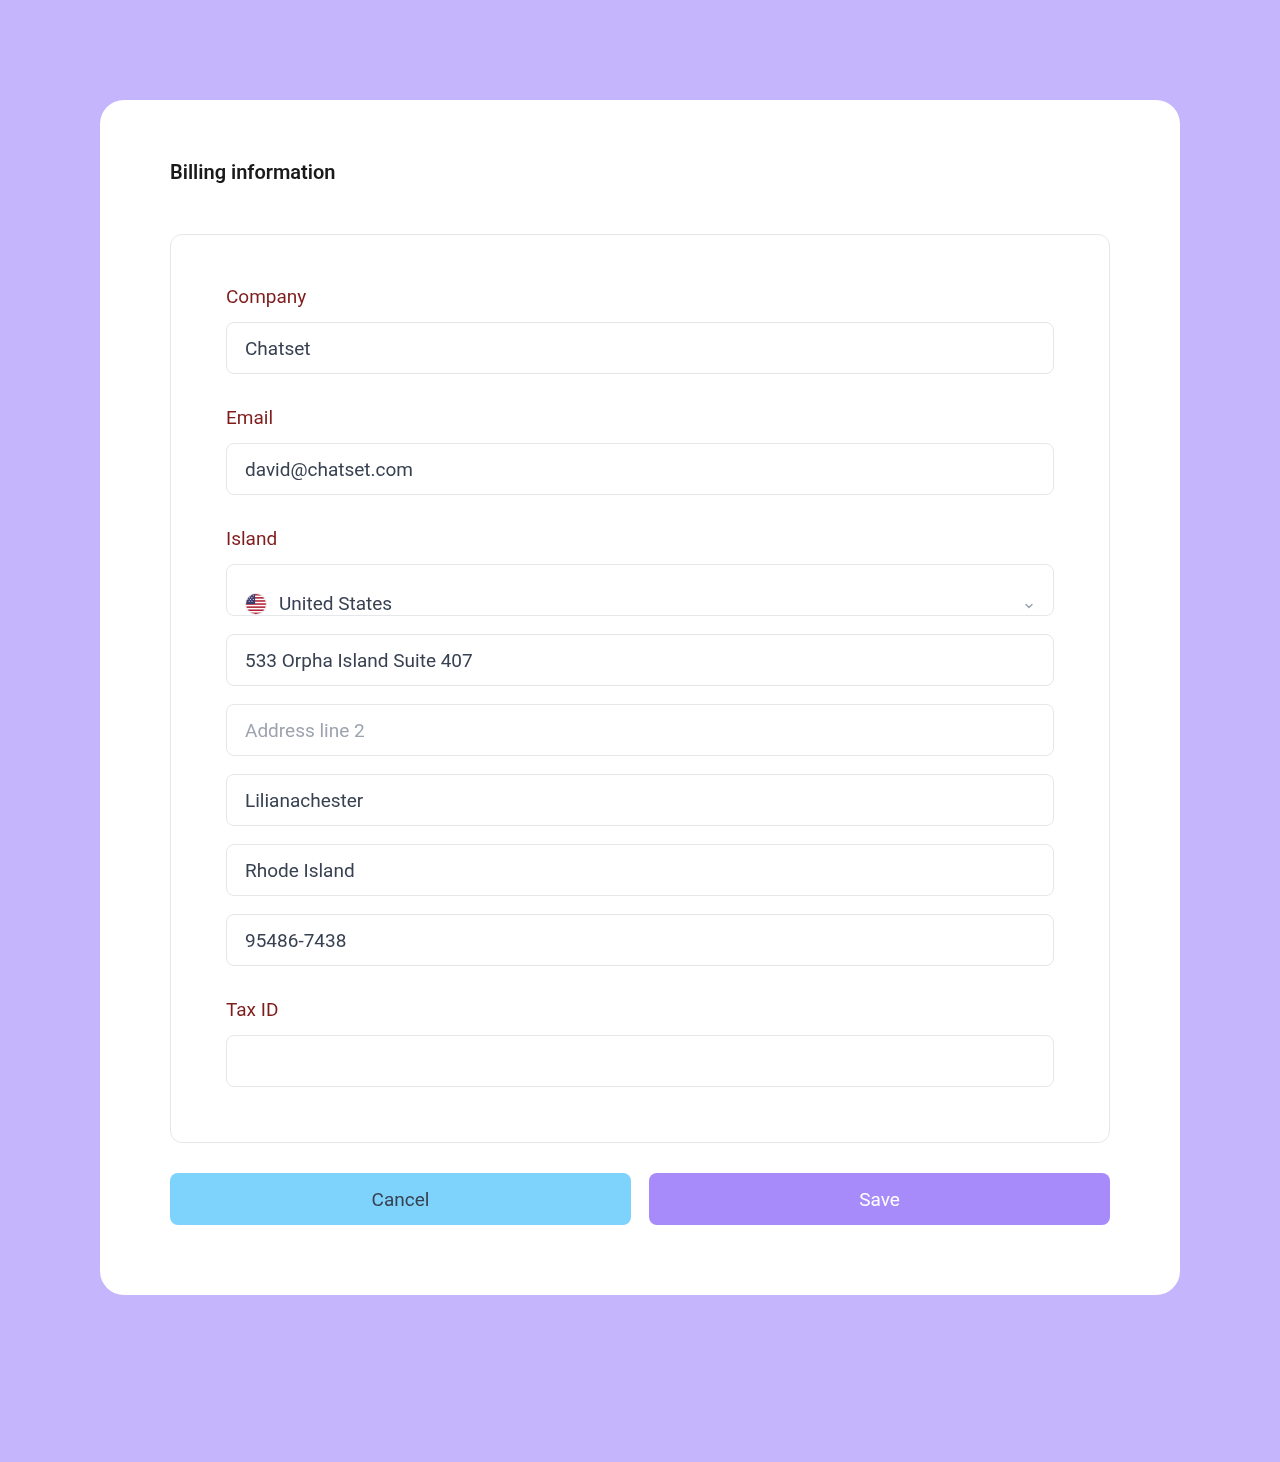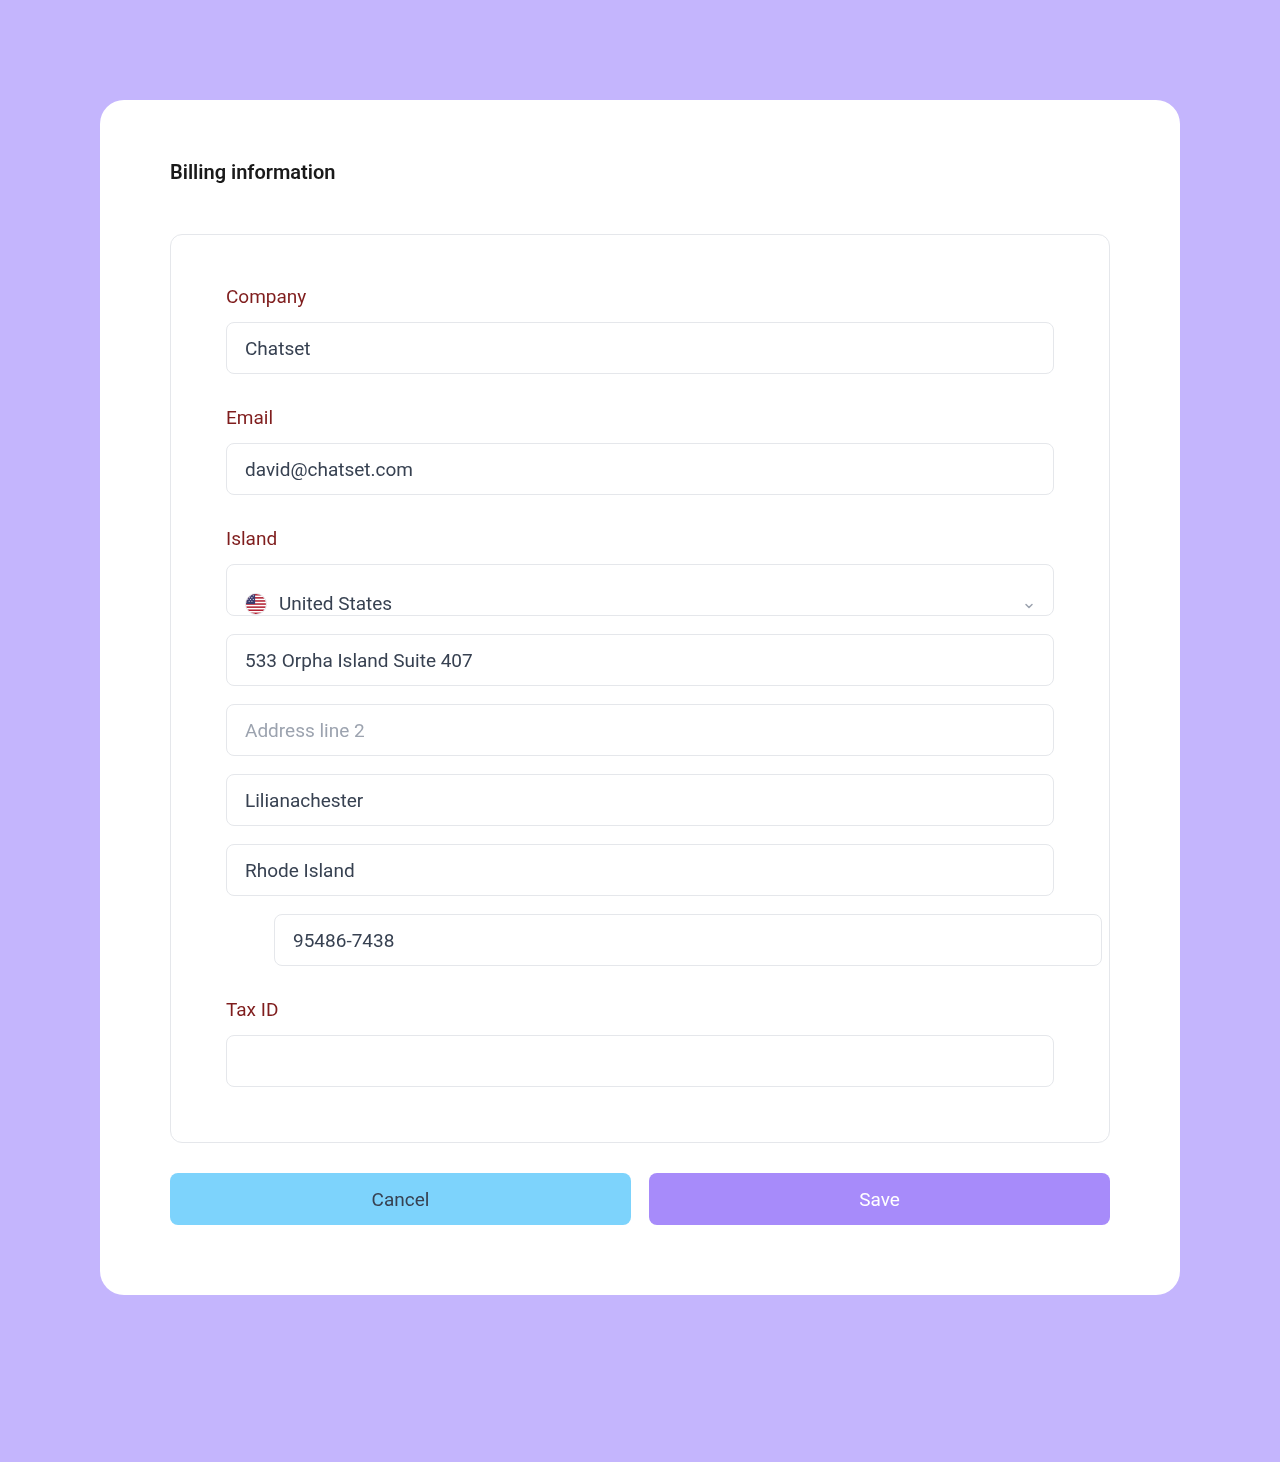--- a/index.html
+++ b/index.html
@@ -61,21 +61,20 @@
     }
     .text-input::placeholder {
       color: #9ca3af;
     }
     .address-stack .text-input,
     .address-stack .country-select {
       margin-bottom: 18px;
     }
     .address-stack .text-input:last-child {
       margin-bottom: 0;
-      margin-left: 48px;
     }
     .country-select {
       width: 100%;
       height: 52px;
       padding: 0 18px;
       border: 1px solid #e5e7eb;
       border-radius: 8px;
       font-size: 19px;
       color: #374151;
       background-color: #ffffff;

